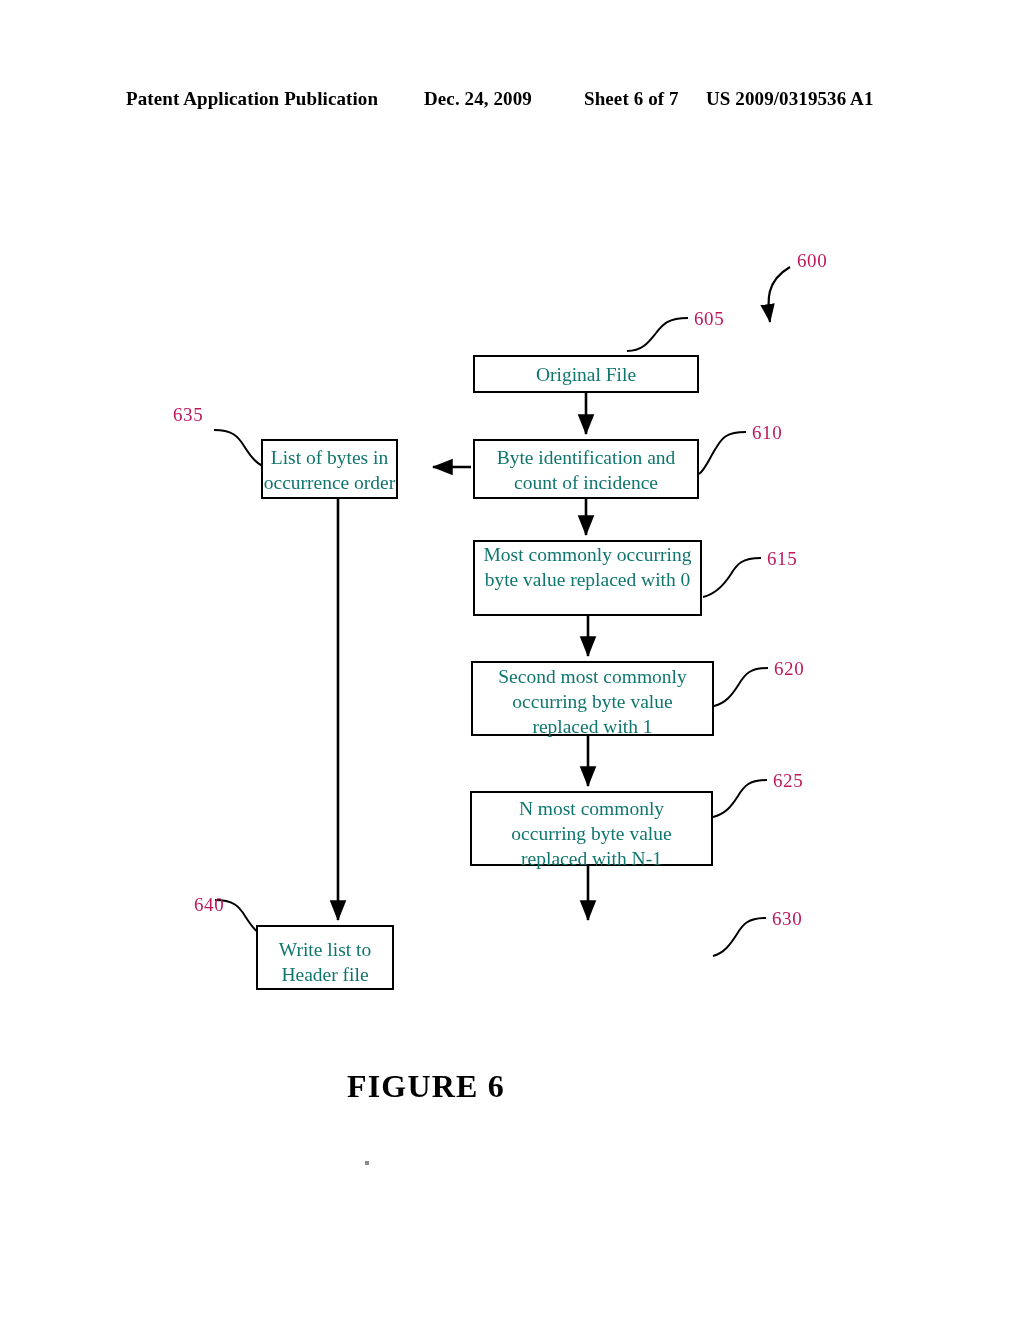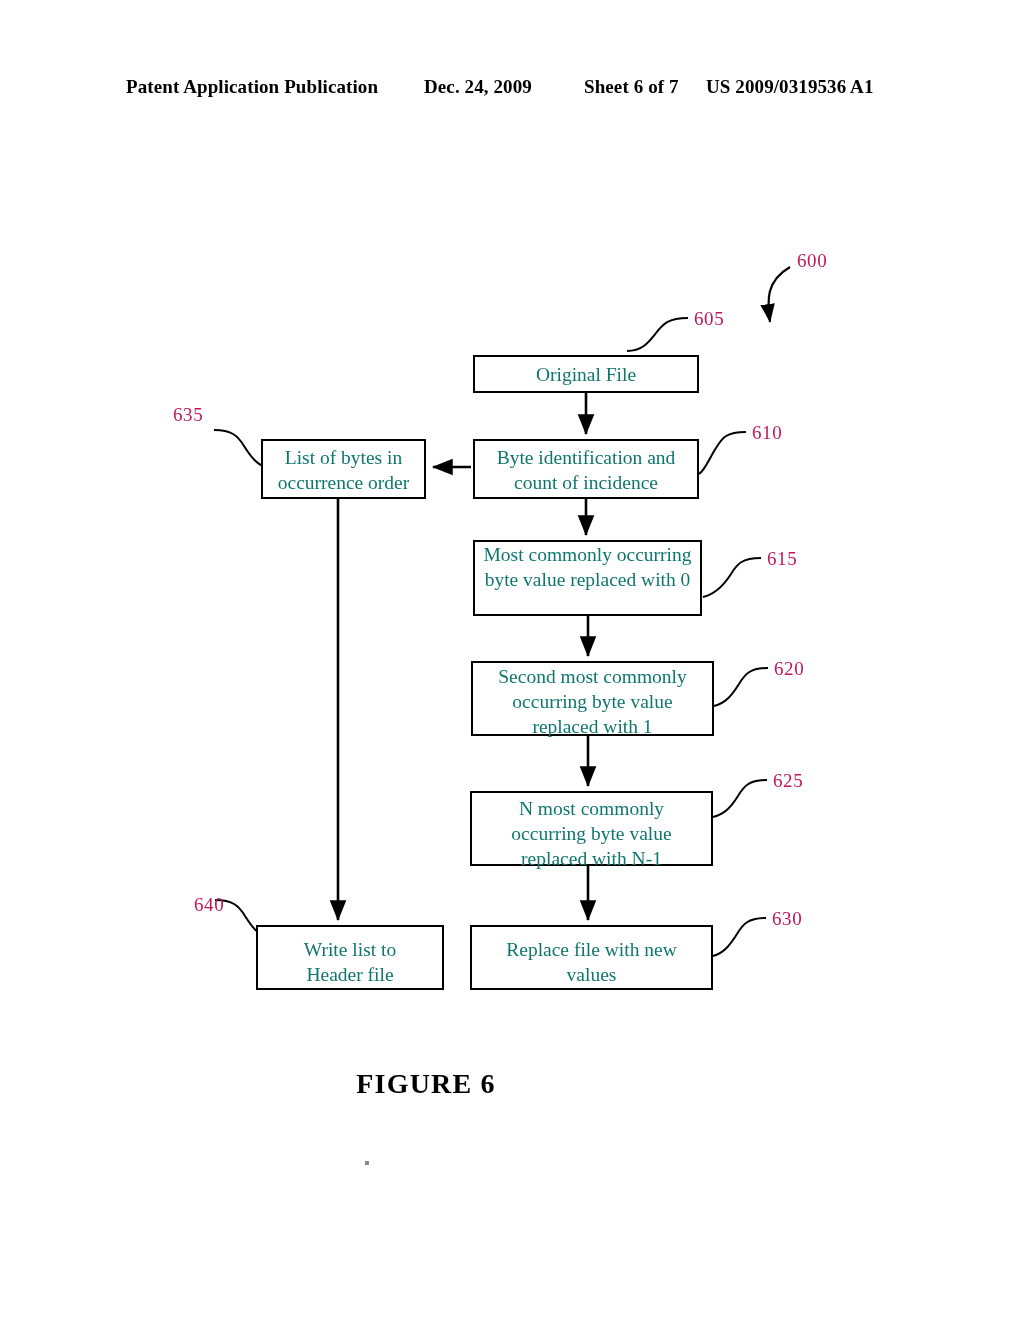--- a/index.html
+++ b/index.html
@@ -13,21 +13,21 @@
     height: 1320px;
     background: #ffffff;
     overflow: hidden;
     font-family: "Liberation Serif", "DejaVu Serif", serif;
     color: #000000;
   }
 
   
   .pub-header {
     position: absolute;
-    top: 76px;
+    top: 88px;
     left: 0;
     width: 1024px;
     height: 26px;
     display: flex;
     align-items: baseline;
     font-weight: bold;
     font-size: 19px;
     letter-spacing: 0.1px;
     white-space: nowrap;
   }
@@ -60,36 +60,36 @@
     color: #0f766e;
   }
   .node .txt {
     display: block;
     white-space: pre-line;
   }
 
   #node-605 { left: 473px; top: 355px; width: 226px; height: 38px; }
   #node-605 .txt { padding-top: 5px; }
 
-  #node-635 { left: 261px; top: 439px; width: 165px; height: 60px; }
+  #node-635 { left: 261px; top: 439px; width: 137px; height: 60px; }
   #node-635 .txt { padding-top: 4px; }
 
   #node-610 { left: 473px; top: 439px; width: 226px; height: 60px; }
   #node-610 .txt { padding-top: 4px; }
 
   #node-615 { left: 473px; top: 540px; width: 229px; height: 76px; }
   #node-615 .txt { }
 
   #node-620 { left: 471px; top: 661px; width: 243px; height: 75px; }
   #node-620 .txt { padding-top: 1px; }
 
   #node-625 { left: 470px; top: 791px; width: 243px; height: 75px; }
   #node-625 .txt { padding-top: 3px; }
 
-  #node-640 { left: 256px; top: 925px; width: 188px; height: 65px; }
+  #node-640 { left: 256px; top: 925px; width: 138px; height: 65px; }
   #node-640 .txt { padding-top: 10px; }
 
   #node-630 { left: 470px; top: 925px; width: 243px; height: 65px; }
   #node-630 .txt { padding-top: 10px; }
 
   
   .ref {
     position: absolute;
     font-size: 19px;
     line-height: 21px;
@@ -107,21 +107,21 @@
   #ref-635 { left: 173px; top: 404px; }
   #ref-640 { left: 174px; top: 894px; margin-left: 20px; }
 
   
   #fig-caption {
     position: absolute;
     left: 0;
     top: 1068px;
     width: 852px;
     text-align: center;
-    font-size: 28px;
+    font-size: 32px;
     font-weight: bold;
     letter-spacing: 1.2px;
   }
 
   
   #scan-dot {
     position: absolute;
     left: 365px;
     top: 1161px;
     width: 4px;
@@ -223,24 +223,20 @@
     <span class="txt">N most commonly
 occurring byte value
 replaced with N-1</span>
   </div>
 
   <div class="node" id="node-640">
     <span class="txt">Write list to
 Header file</span>
   </div>
 
-  <div class="node" id="node-630">
-    <span class="txt">Replace file with new
-values</span>
-  </div>
 
   <div class="ref" id="ref-600">600</div>
   <div class="ref" id="ref-605">605</div>
   <div class="ref" id="ref-610">610</div>
   <div class="ref" id="ref-615">615</div>
   <div class="ref" id="ref-620">620</div>
   <div class="ref" id="ref-625">625</div>
   <div class="ref" id="ref-630">630</div>
   <div class="ref" id="ref-635">635</div>
   <div class="ref" id="ref-640">640</div>

